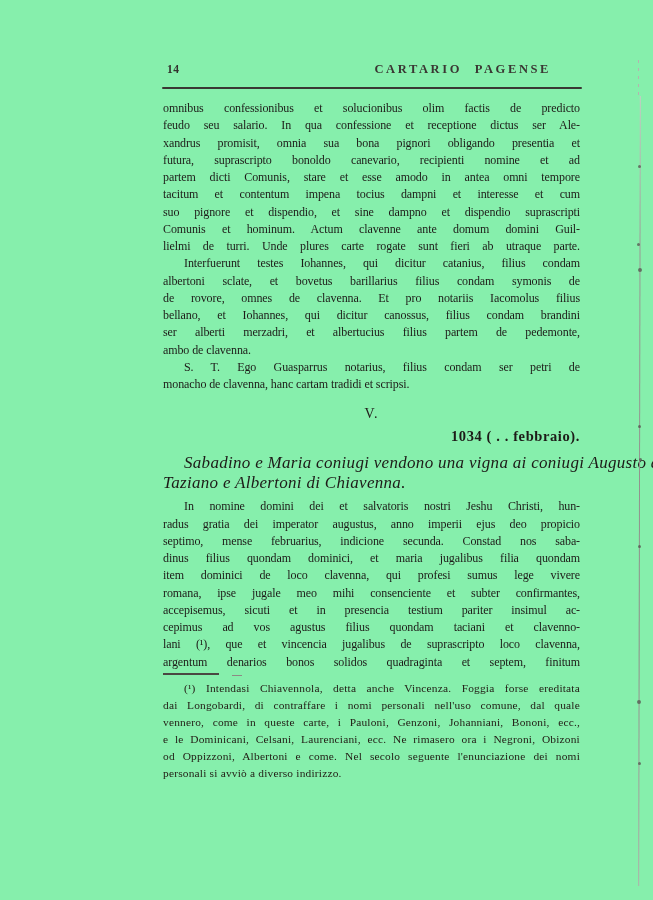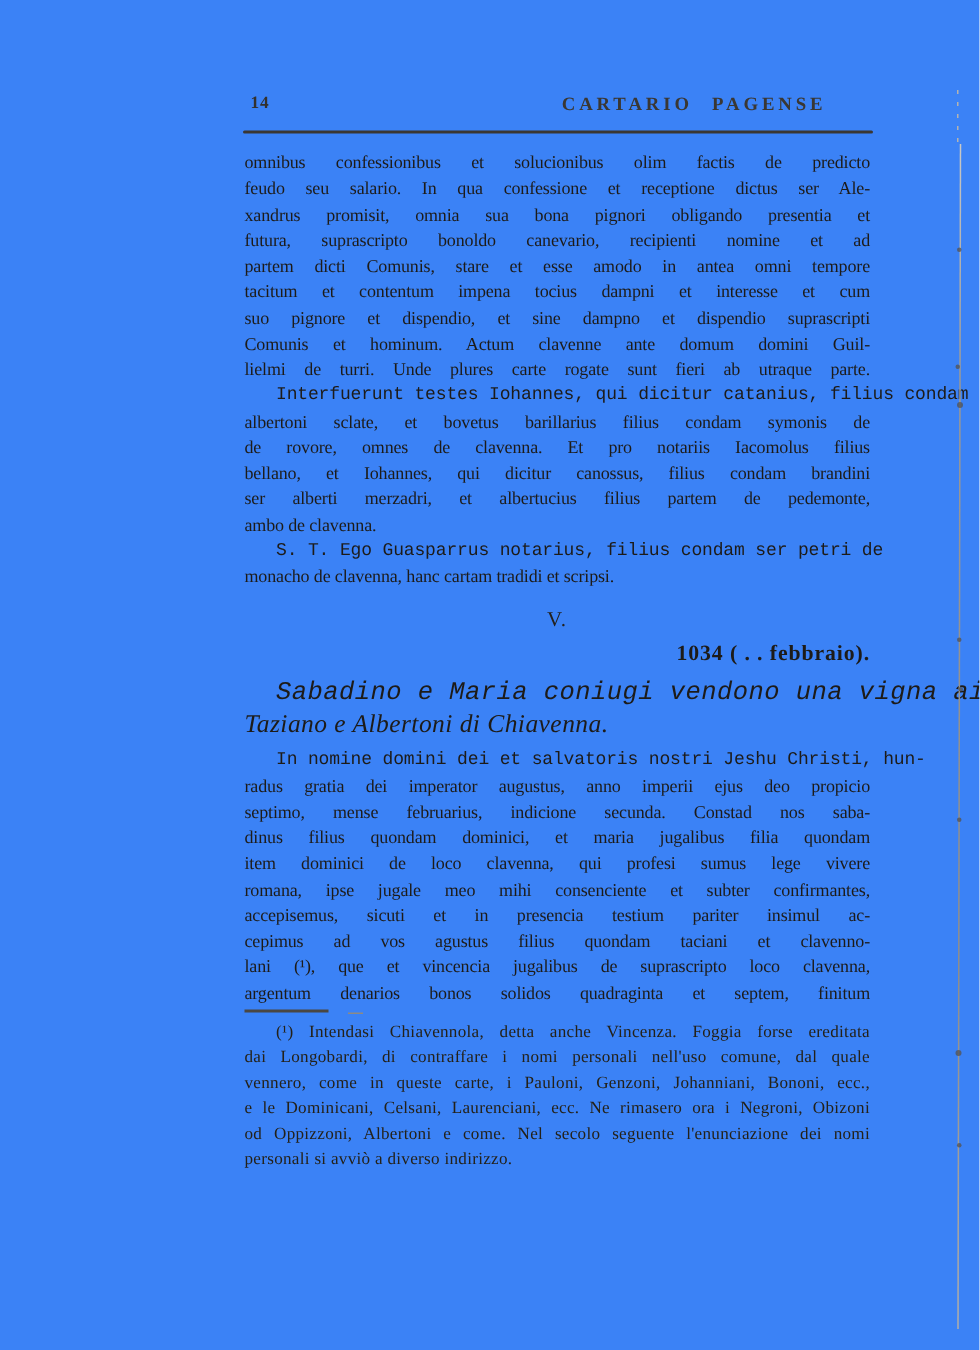--- a/index.html
+++ b/index.html
@@ -1,18 +1,18 @@
 <!DOCTYPE html>
 <html><head>
 <meta charset="utf-8">
 <style>
   html,body{margin:0;padding:0;background:#ffffff;}
   .page{
     position:relative;width:653px;height:900px;overflow:hidden;
-    background:#3b82f6;
+    background:#86efac;
     font-family:"Liberation Serif","DejaVu Serif",serif;
     color:#1d1b18;
   }
   
   .header{position:absolute;top:60px;left:163px;width:418px;height:20px;}
   .page-number{
     position:absolute;left:4px;top:3px;
     font-size:11.5px;letter-spacing:0.5px;color:#33312e;font-weight:bold;
   }
   .running-title{
@@ -27,21 +27,21 @@
   
   .content{position:absolute;top:100px;left:163px;width:417px;}
   .para{margin:0;padding:0;}
   .line{
     display:block;height:17.25px;line-height:17.25px;
     font-size:12px;letter-spacing:-0.1px;
     text-align:justify;text-align-last:justify;
     white-space:nowrap;overflow:visible;
   }
   .line-last{text-align-last:left;}
-  .ind .line:first-child{text-indent:21px;font-family:Liberation Mono, monospace;}
+  .ind .line:first-child{text-indent:21px;}
   
   .entry-number{
     margin-top:12px;text-align:center;font-size:14px;
     letter-spacing:1px;color:#23211d;height:18px;line-height:18px;
   }
   .entry-date{
     margin-top:4px;text-align:right;font-weight:bold;font-size:14.5px;
     letter-spacing:0.6px;height:19px;line-height:19px;
   }
   .summary{margin-top:7px;font-style:italic;}

